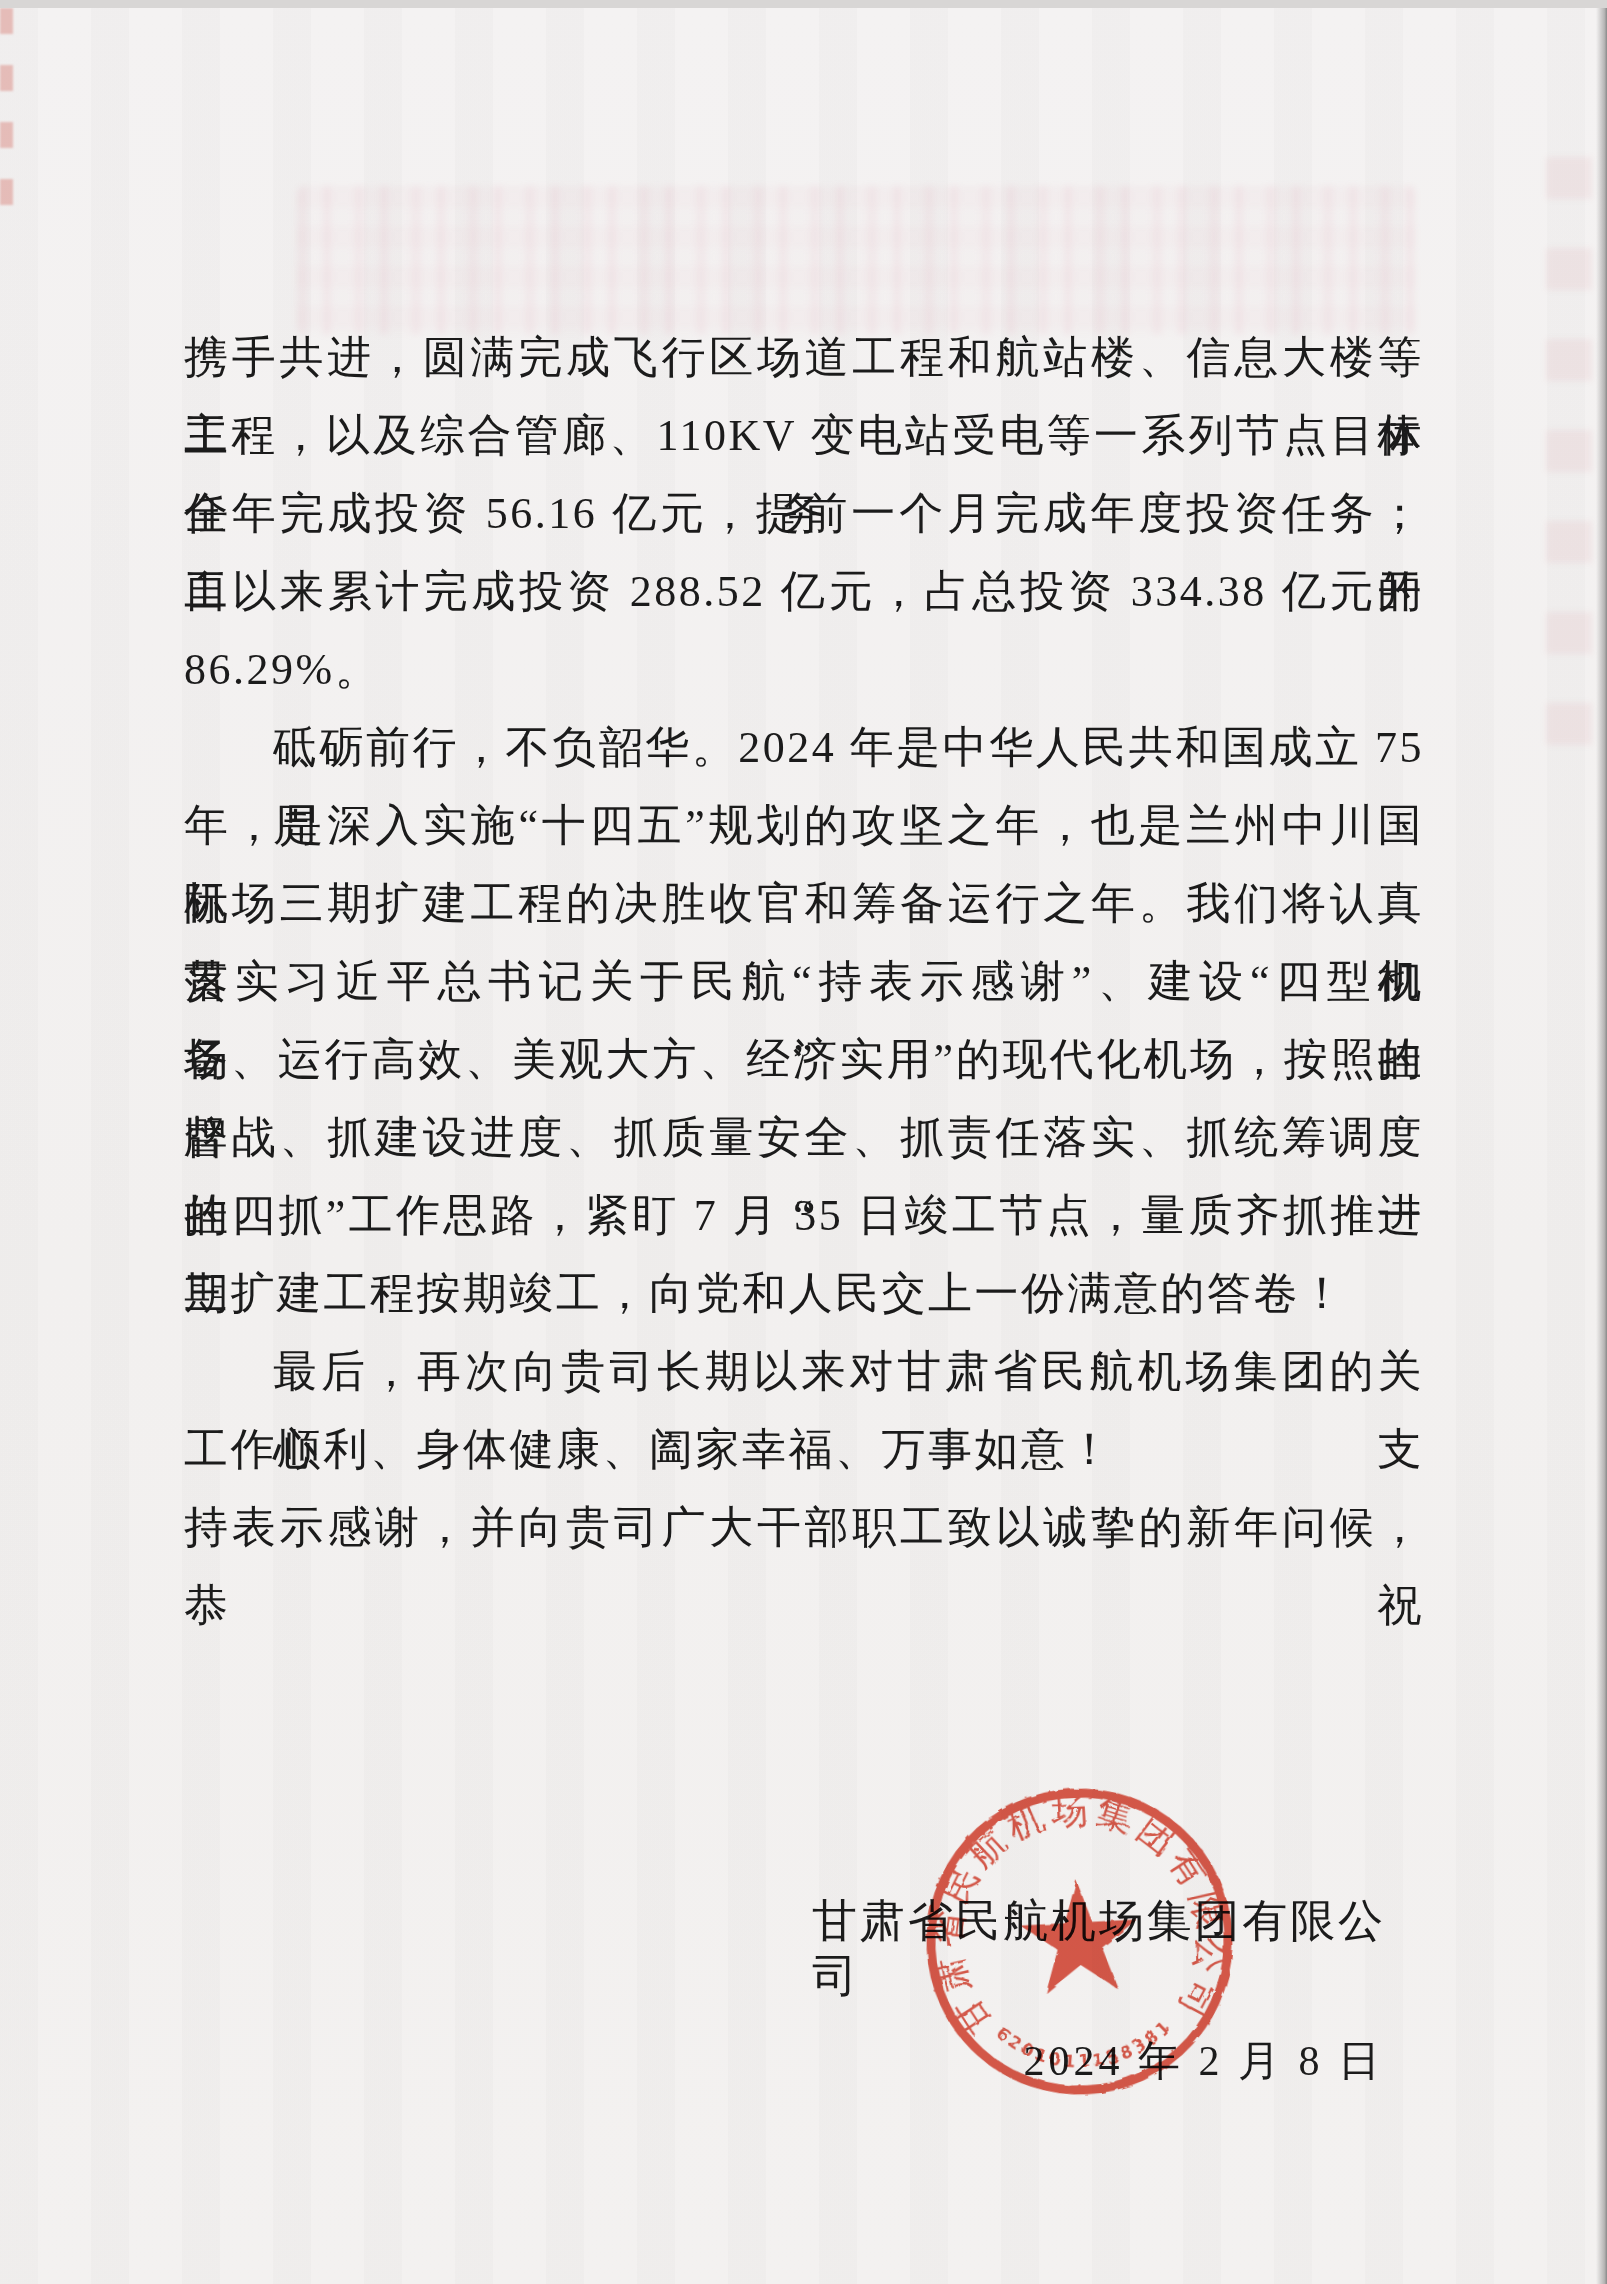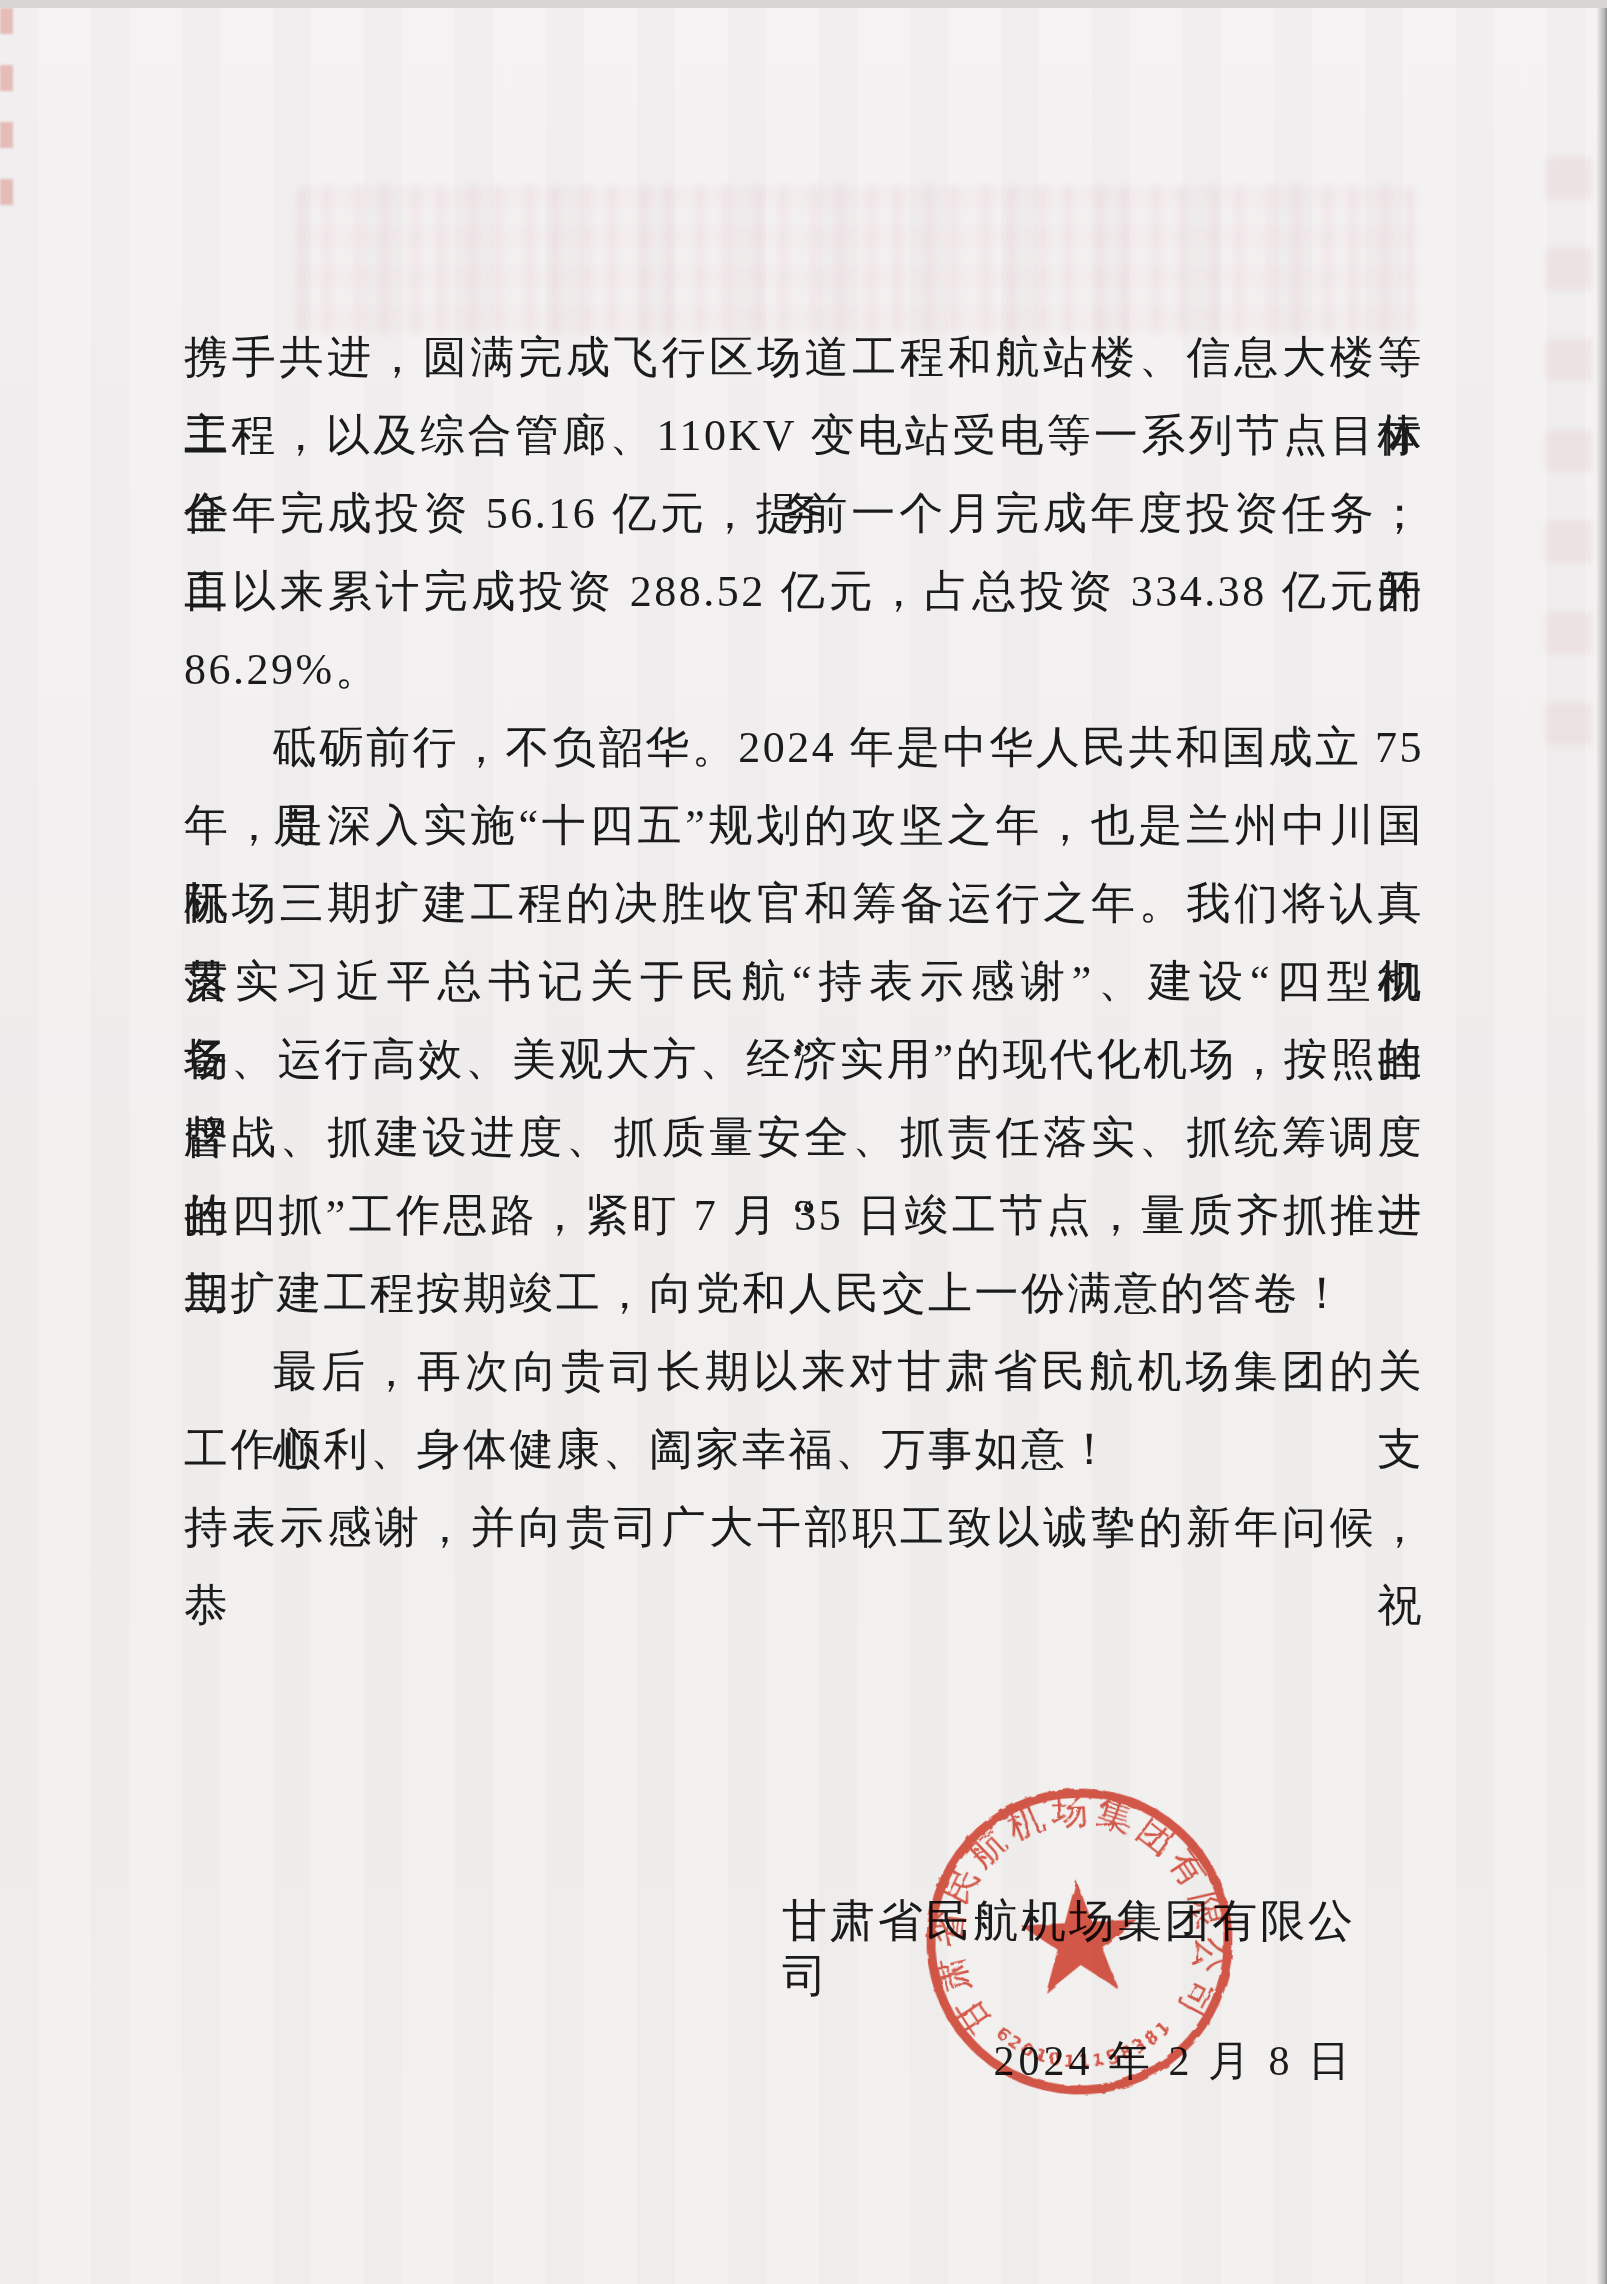--- a/index.html
+++ b/index.html
@@ -23,21 +23,21 @@
   .body-text{ position:absolute; left:184px; top:311px; width:1240px; }
   .line{
     height:78px; line-height:78px; font-size:44px; letter-spacing:2.5px;
     text-align:justify; text-align-last:justify;
     white-space:nowrap; white-space:normal;
   }
   .line.indent{ padding-left:89px; box-sizing:border-box; }
   .line.end{ text-align:right; text-align-last:left; }
 
   
-  .sign-block{ position:absolute; left:782px; top:1886px; width:572px; }
+  .sign-block{ position:absolute; left:812px; top:1886px; width:572px; }
   .company{ font-size:45px; line-height:55px; text-align:justify; text-align-last:justify; letter-spacing:1px; }
   .sig-date{ font-size:42px; line-height:50px; margin-top:32px; text-align:right; letter-spacing:4px; }
 
   
   .seal{
     position:absolute; left:924px; top:1778px; width:311px; height:311px;
     mix-blend-mode:multiply; opacity:.93; transform:rotate(-3deg);
     filter:blur(0.3px);
   }
 

